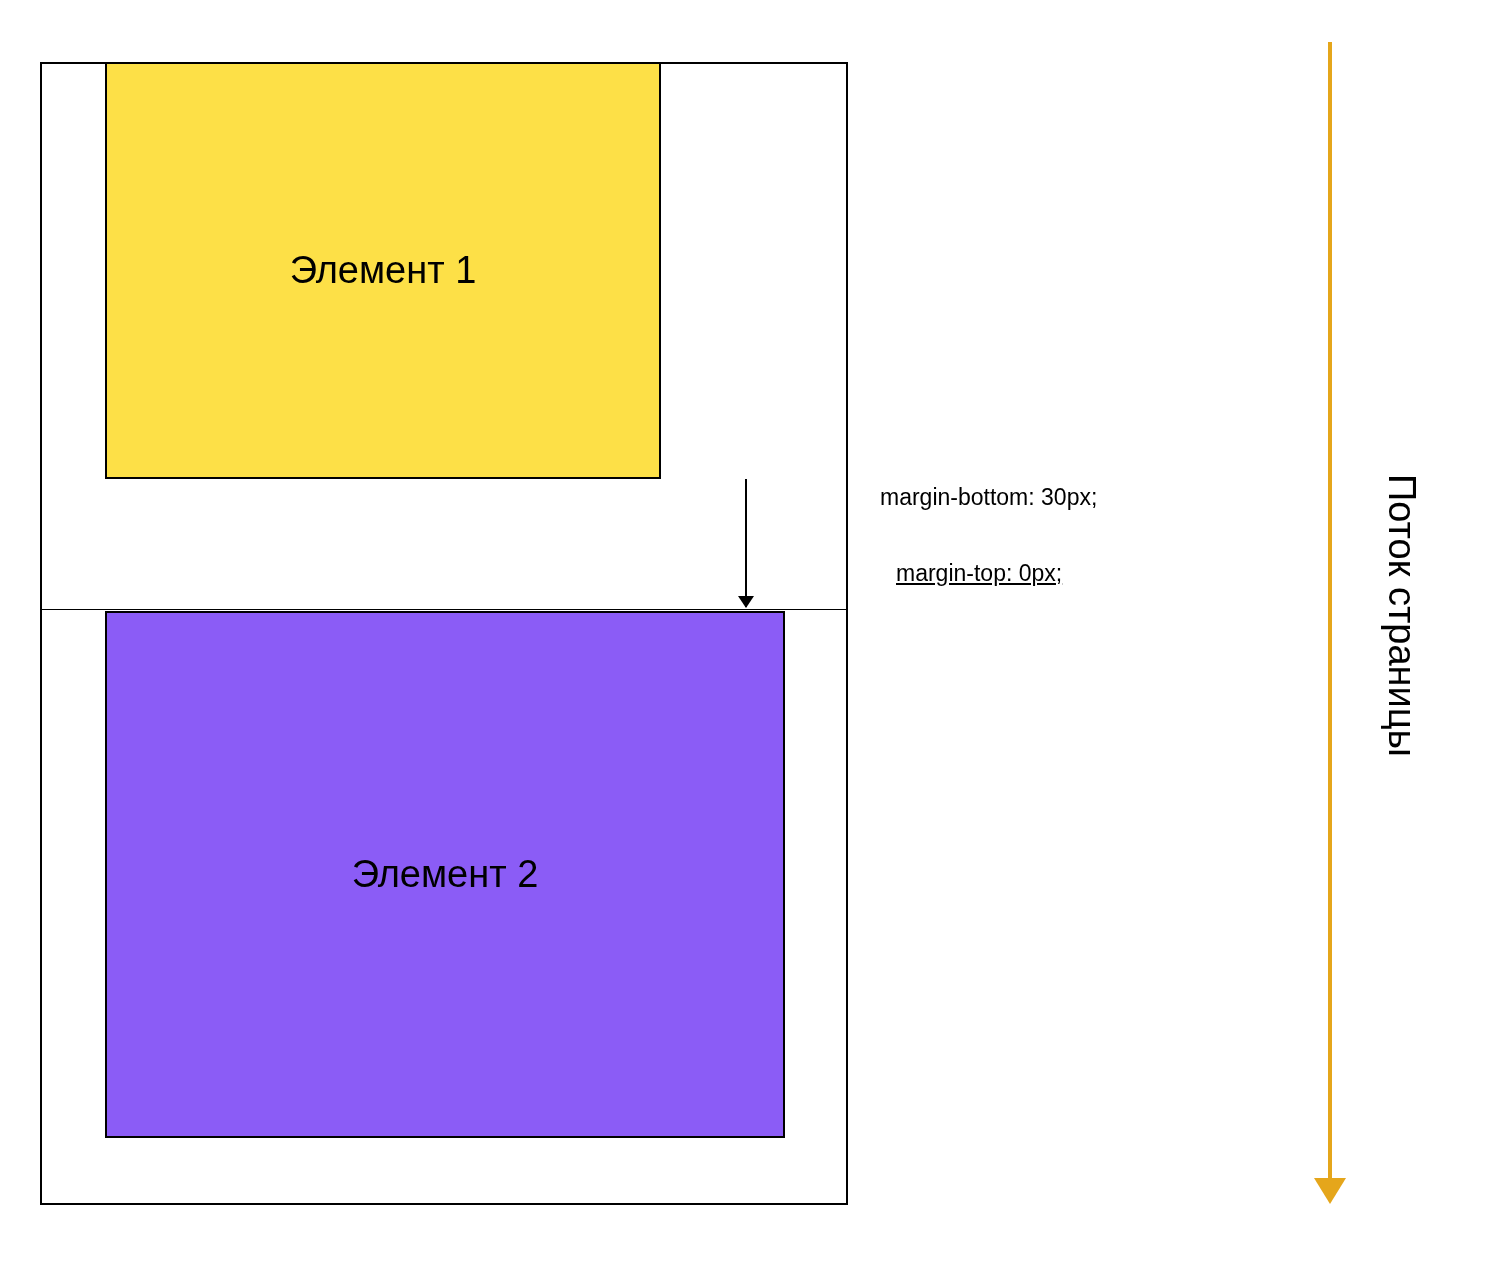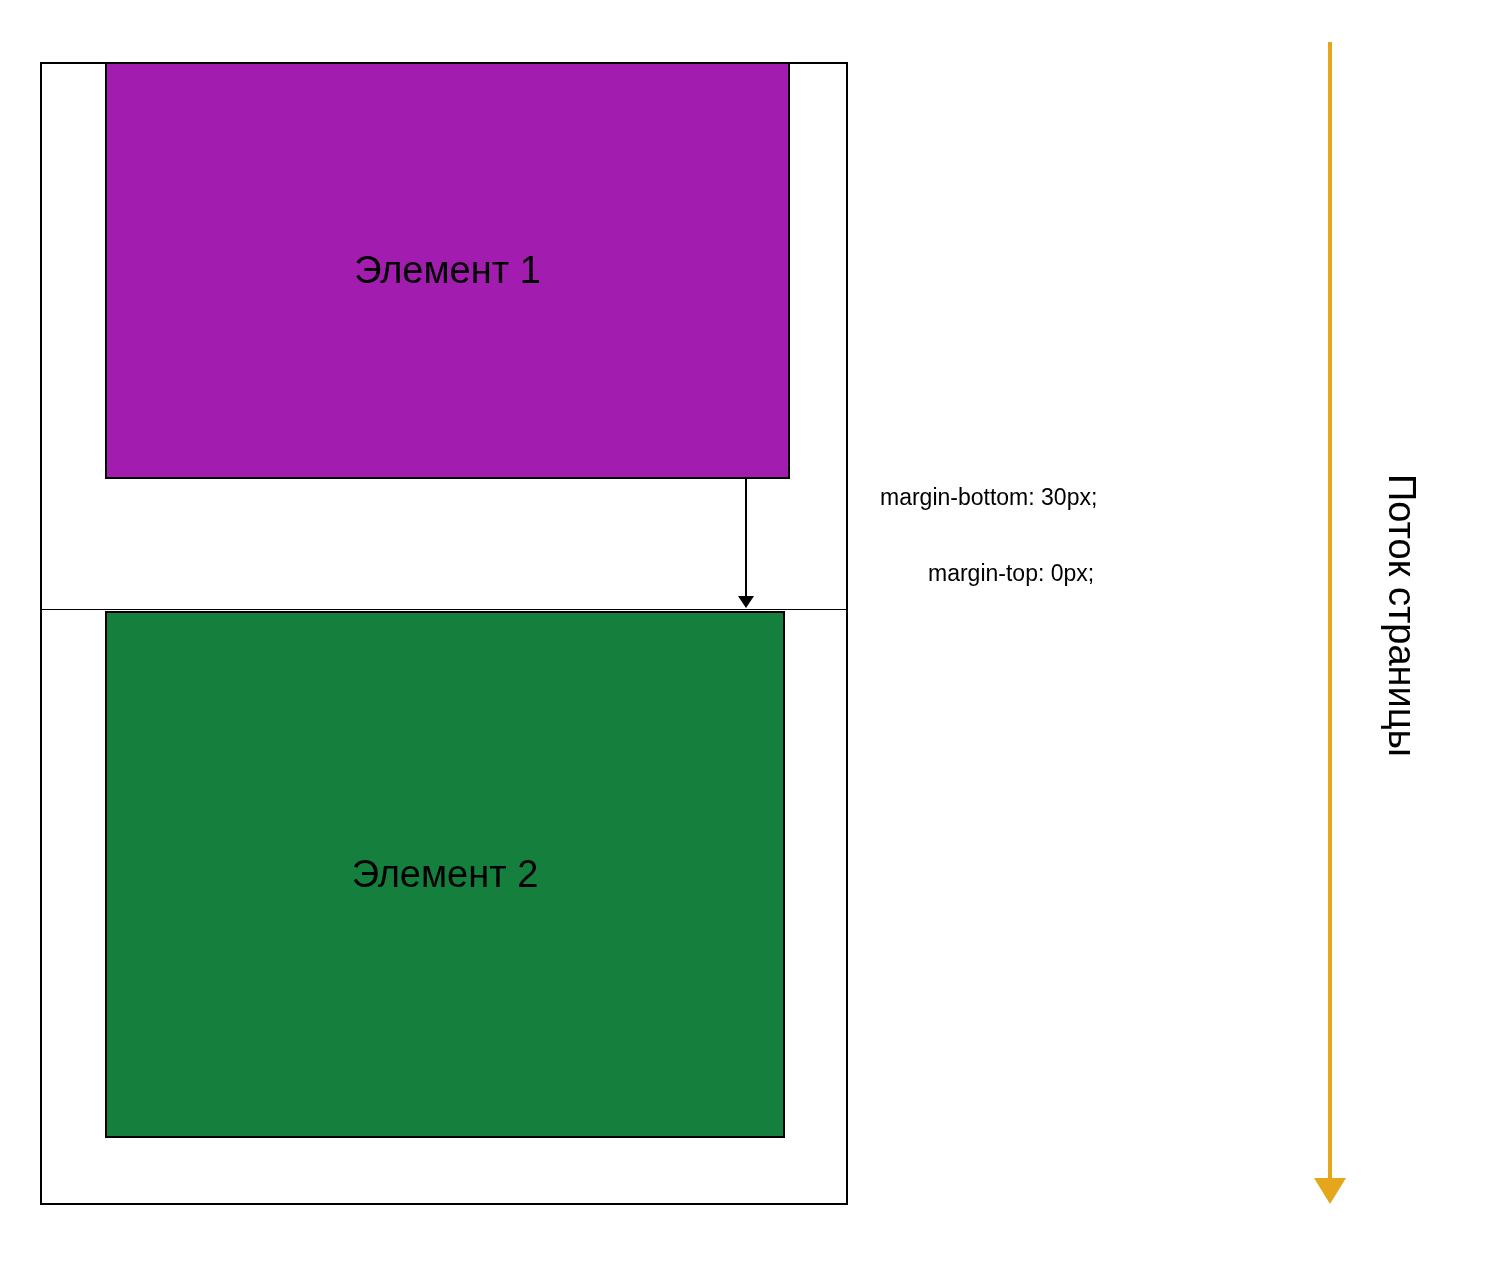--- a/index.html
+++ b/index.html
@@ -25,23 +25,23 @@
       width: 808px;
       height: 548px;
       border: 2px solid #000;
       border-bottom: none;
       background: #fff;
     }
     .element-1 {
       position: absolute;
       left: 105px;
       top: 62px;
-      width: 685px;
+      width: 556px;
       height: 417px;
-      background: #a21caf;
+      background: #fde047;
       border: 2px solid #000;
       display: flex;
       align-items: center;
       justify-content: center;
       font-size: 38px;
       color: #000;
     }
     .outer-box-2 {
       position: absolute;
       left: 40px;
@@ -59,21 +59,21 @@
       width: 808px;
       height: 0;
       border-top: 2px solid #000;
     }
     .element-2 {
       position: absolute;
       left: 105px;
       top: 611px;
       width: 680px;
       height: 527px;
-      background: #15803d;
+      background: #8b5cf6;
       border: 2px solid #000;
       display: flex;
       align-items: center;
       justify-content: center;
       font-size: 38px;
       color: #000;
     }
     .margin-arrow {
       position: absolute;
       left: 745px;
@@ -95,24 +95,25 @@
     }
     .margin-label-1 {
       position: absolute;
       left: 880px;
       top: 484px;
       font-size: 23px;
       color: #000;
     }
     .margin-label-2 {
       position: absolute;
-      left: 928px;
+      left: 896px;
       top: 560px;
       font-size: 23px;
       color: #000;
+      text-decoration: underline;
     }
     .flow-arrow-line {
       position: absolute;
       left: 1328px;
       top: 42px;
       width: 4px;
       height: 1138px;
       background: #e5a61b;
     }
     .flow-arrow-head {

